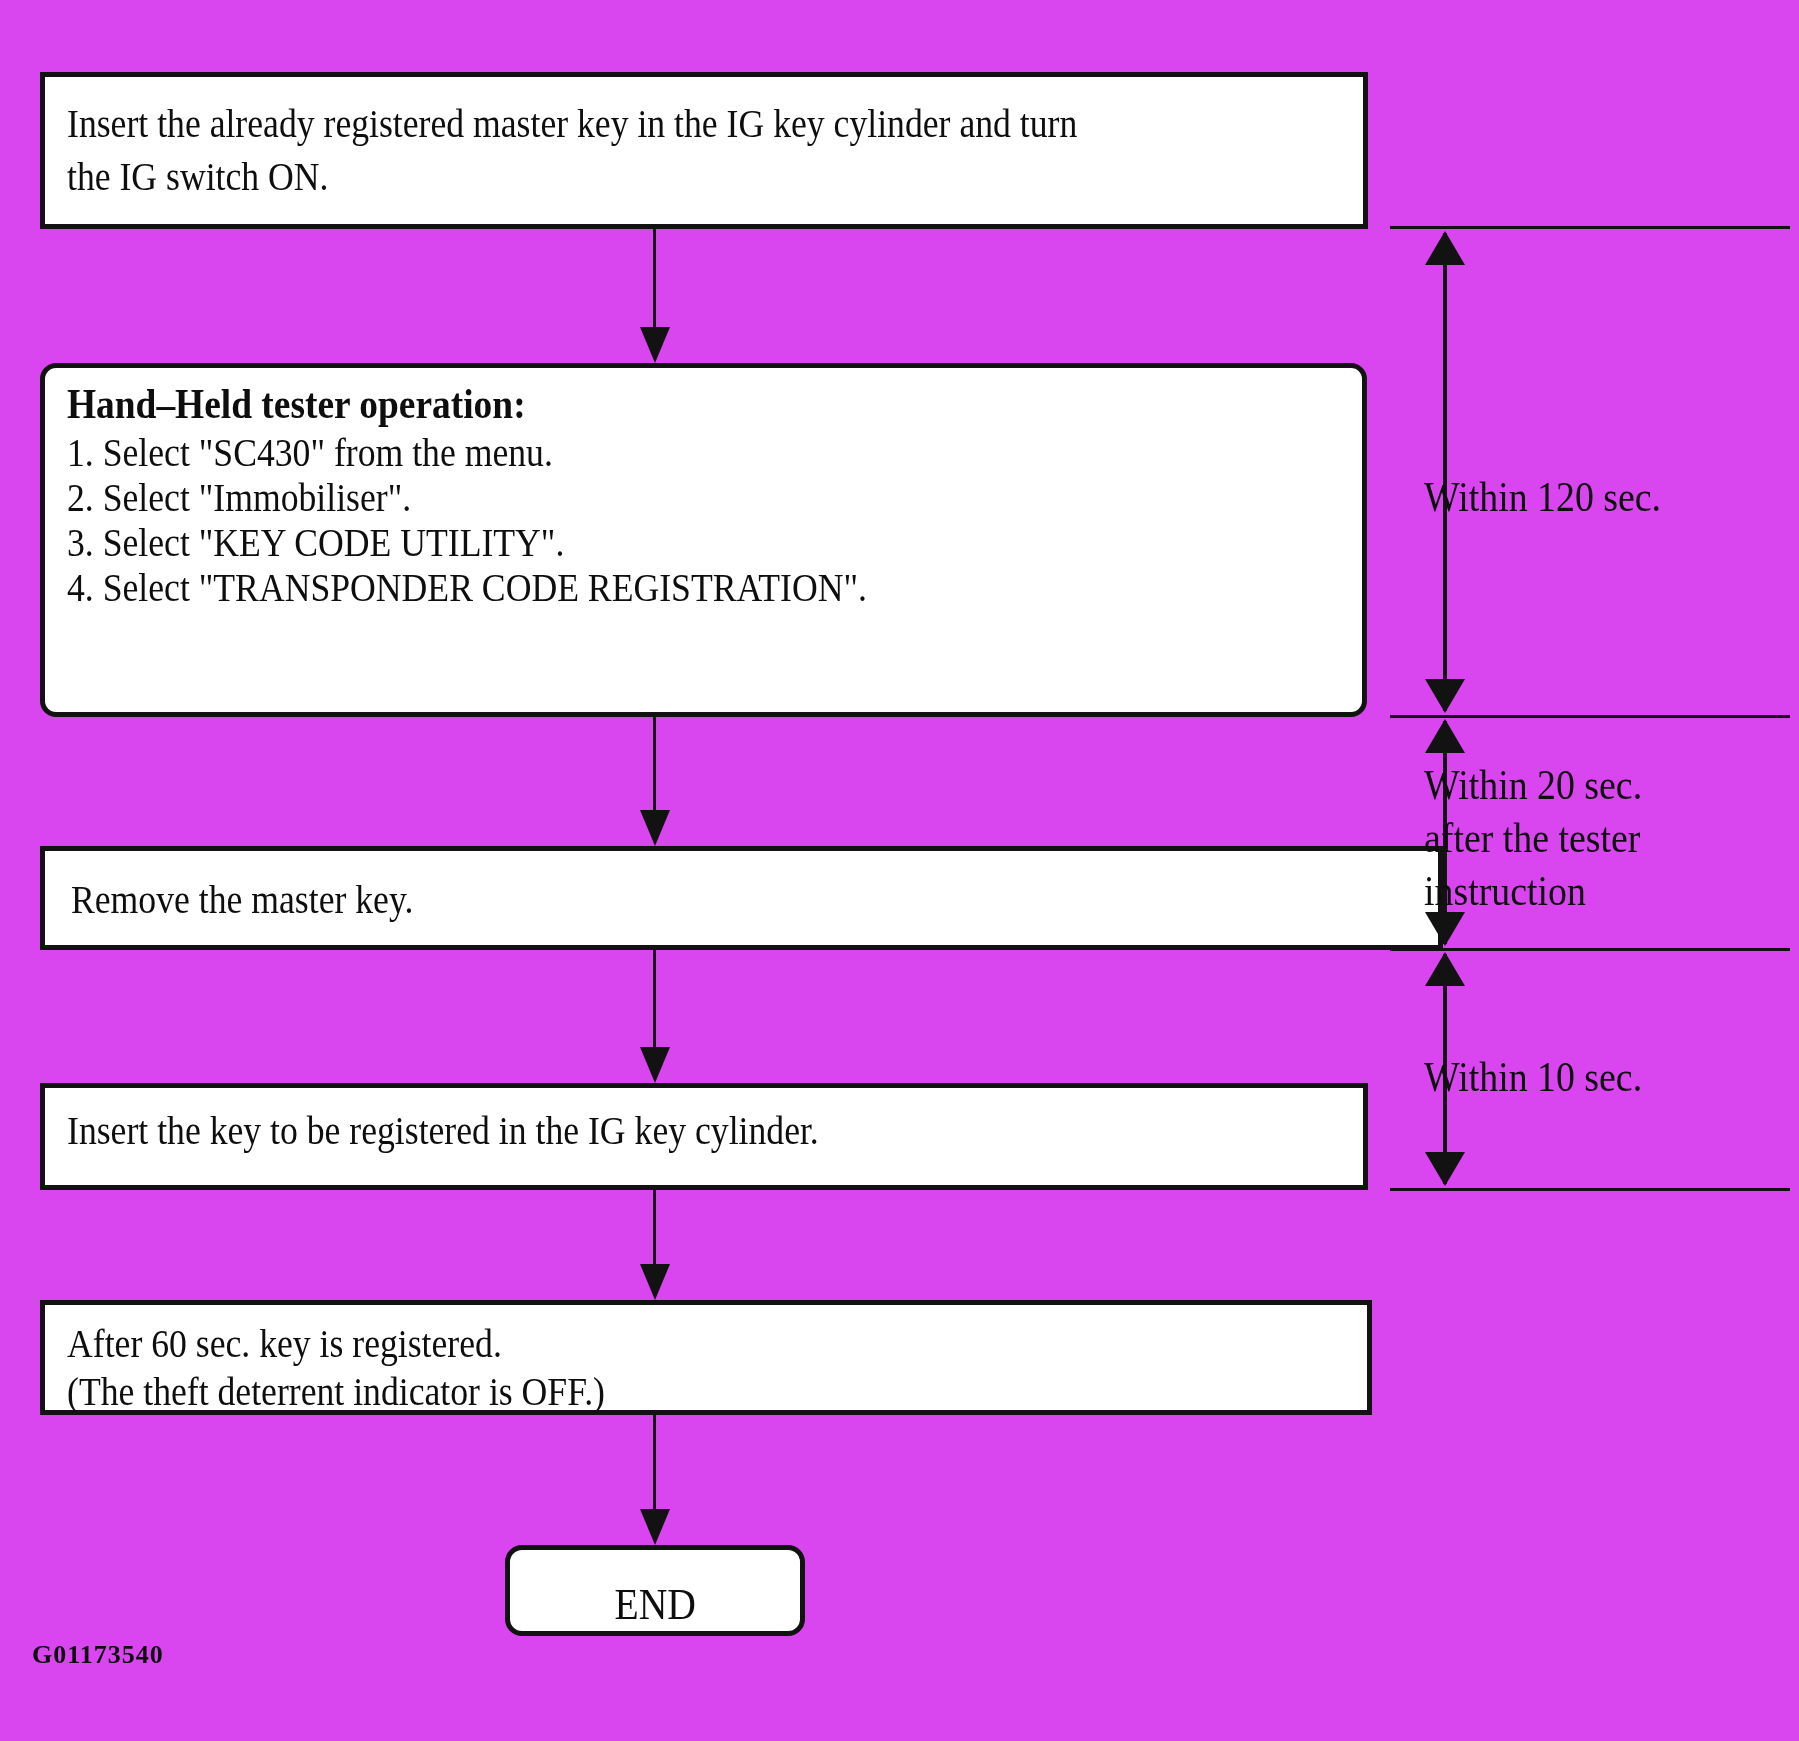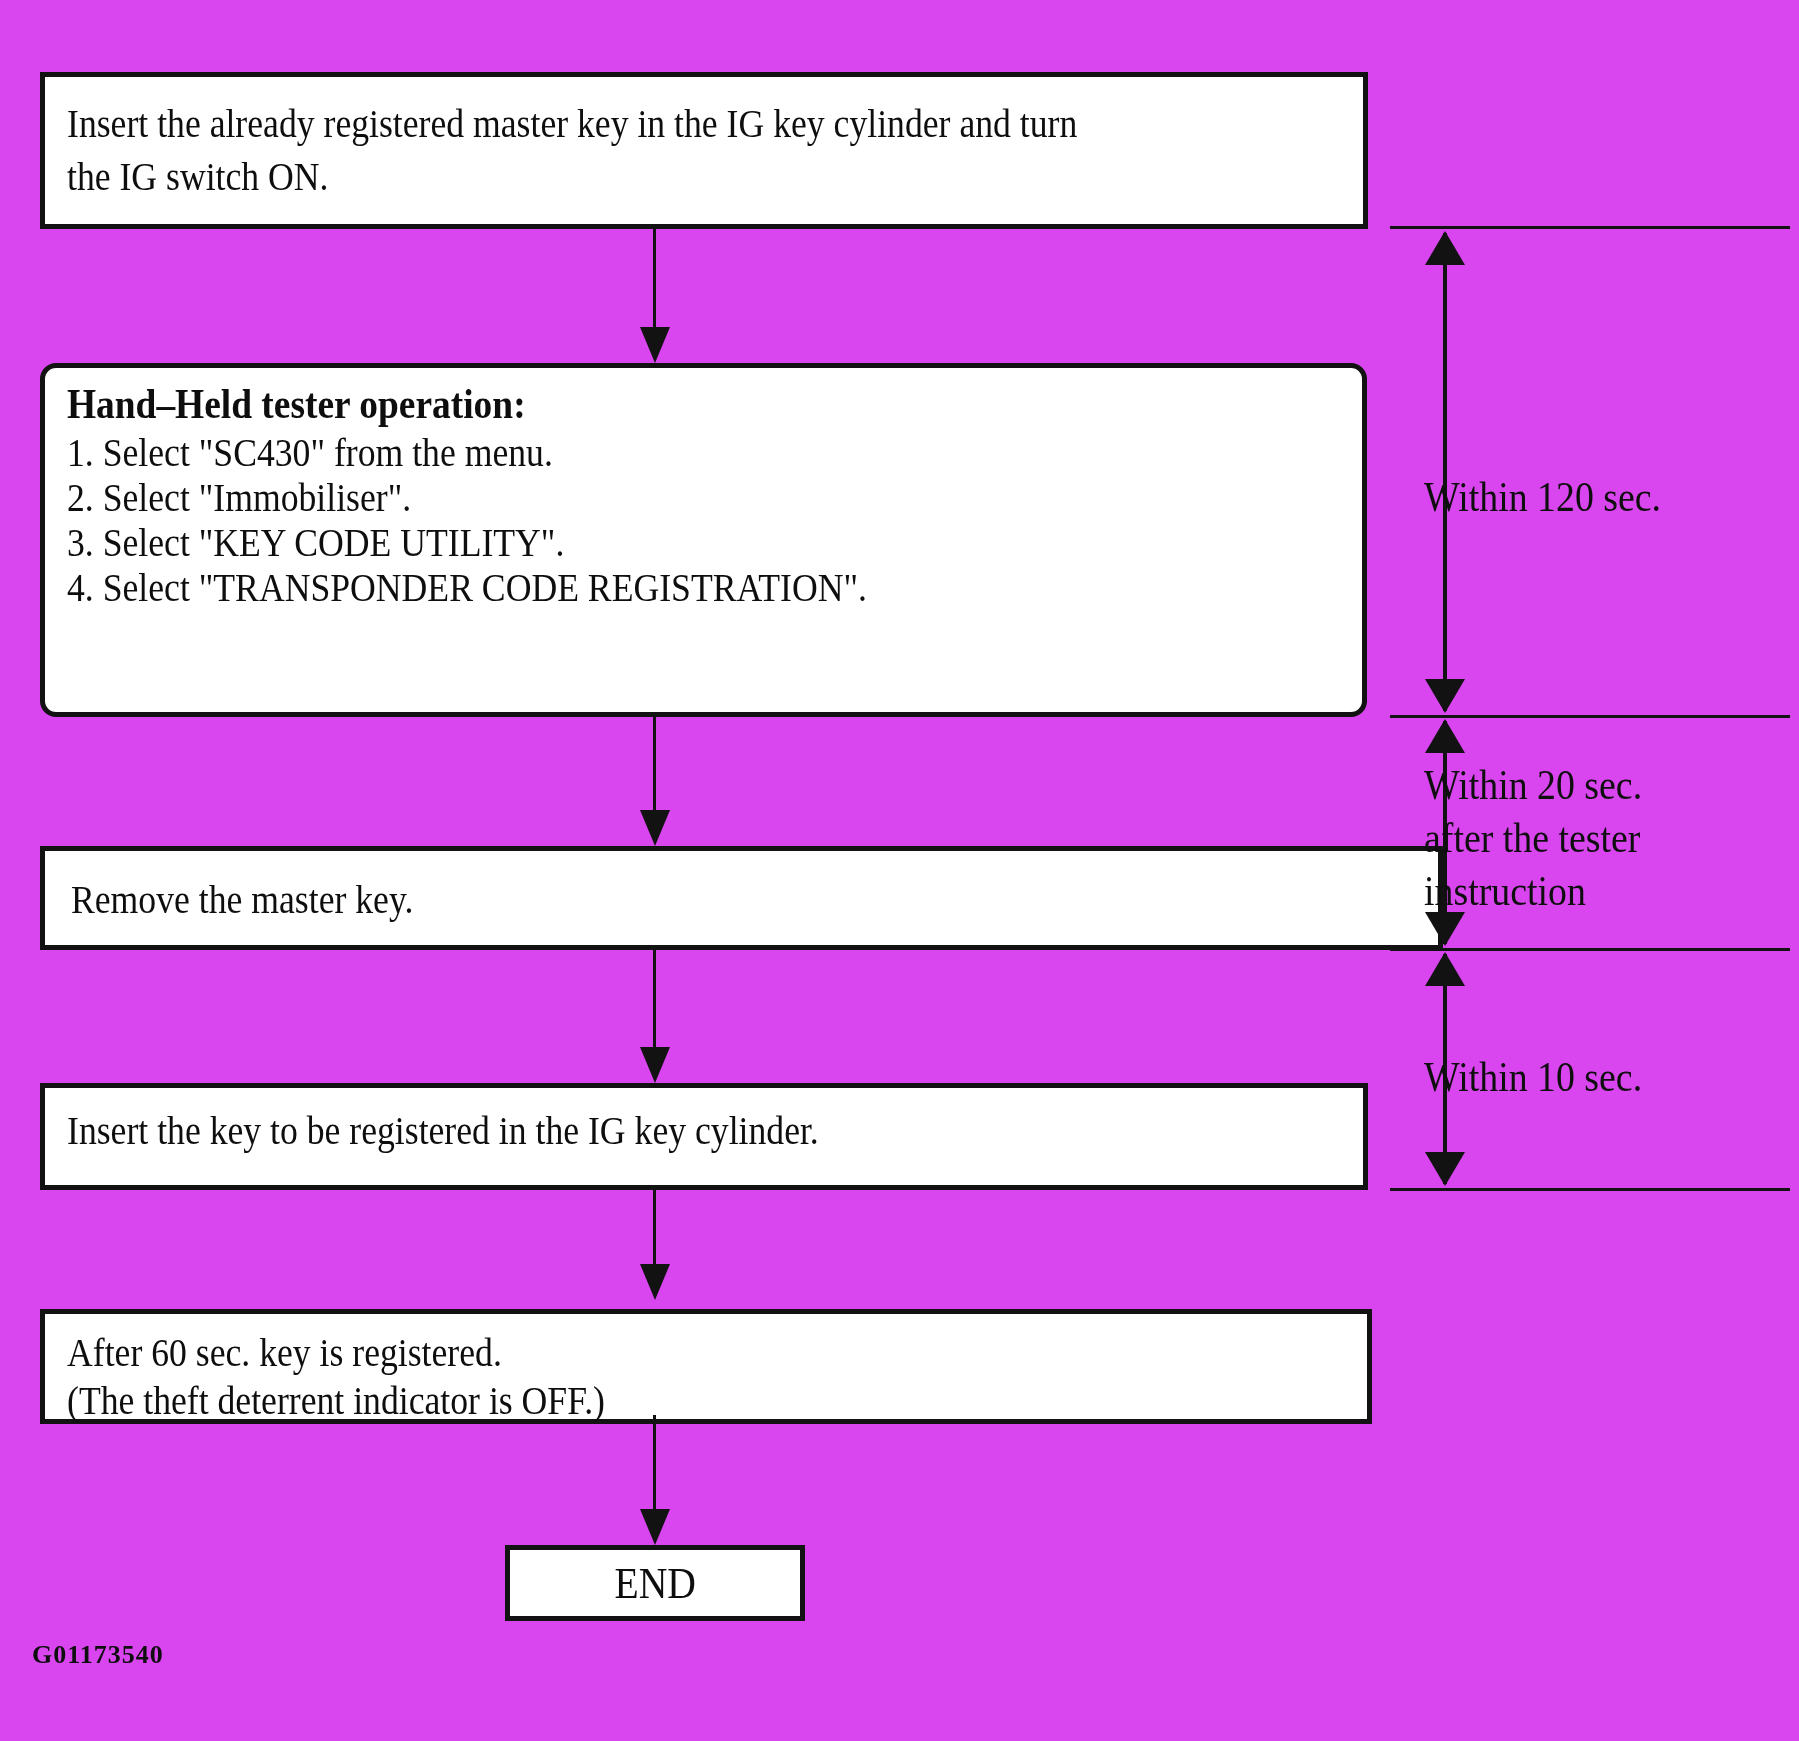--- a/index.html
+++ b/index.html
@@ -12,23 +12,23 @@
   .bold{font-weight:bold;}
   
   #box1{left:40px;top:72px;width:1328px;height:157px;padding:20px 0 0 22px;}
   #box2{left:40px;top:363px;width:1327px;height:354px;padding:10px 0 0 22px;border-radius:16px;}
   #box2 .heading{font-size:43px;line-height:52px;}
   #box2 .item{line-height:45px;}
   #box2 .footer{margin-top:10px;}
   #box2 .footer .tline{line-height:46px;}
   #box3{left:40px;top:846px;width:1403px;height:104px;padding:22px 0 0 26px;}
   #box4{left:40px;top:1083px;width:1328px;height:107px;padding:16px 0 0 22px;}
-  #box5{left:40px;top:1300px;width:1332px;height:115px;padding:14px 0 0 22px;margin-top:9px;}
+  #box5{left:40px;top:1300px;width:1332px;height:115px;padding:14px 0 0 22px;}
   #box5 .tline{line-height:48px;}
-  #endbox{left:505px;top:1545px;width:300px;height:76px;display:flex;align-items:center;justify-content:center;}
+  #endbox{left:505px;top:1545px;width:300px;height:91px;display:flex;align-items:flex-end;justify-content:center;border-radius:17px;}
   #endbox .tline{font-size:44px;transform:scaleX(0.9);transform-origin:50% 50%;}
   #gcode{position:absolute;left:32px;top:1640px;font-size:26px;font-weight:bold;letter-spacing:1px;}
   
   .varrow{position:absolute;left:640px;width:30px;}
   .varrow .shaft{position:absolute;left:13px;top:0;width:3px;background:#121212;}
   .varrow .head{position:absolute;left:0;bottom:0;width:0;height:0;
     border-left:15px solid transparent;border-right:15px solid transparent;border-top:36px solid #121212;}
   #arr1{top:229px;height:134px;} #arr1 .shaft{height:98px;}
   #arr2{top:717px;height:129px;} #arr2 .shaft{height:93px;}
   #arr3{top:950px;height:133px;} #arr3 .shaft{height:97px;}

